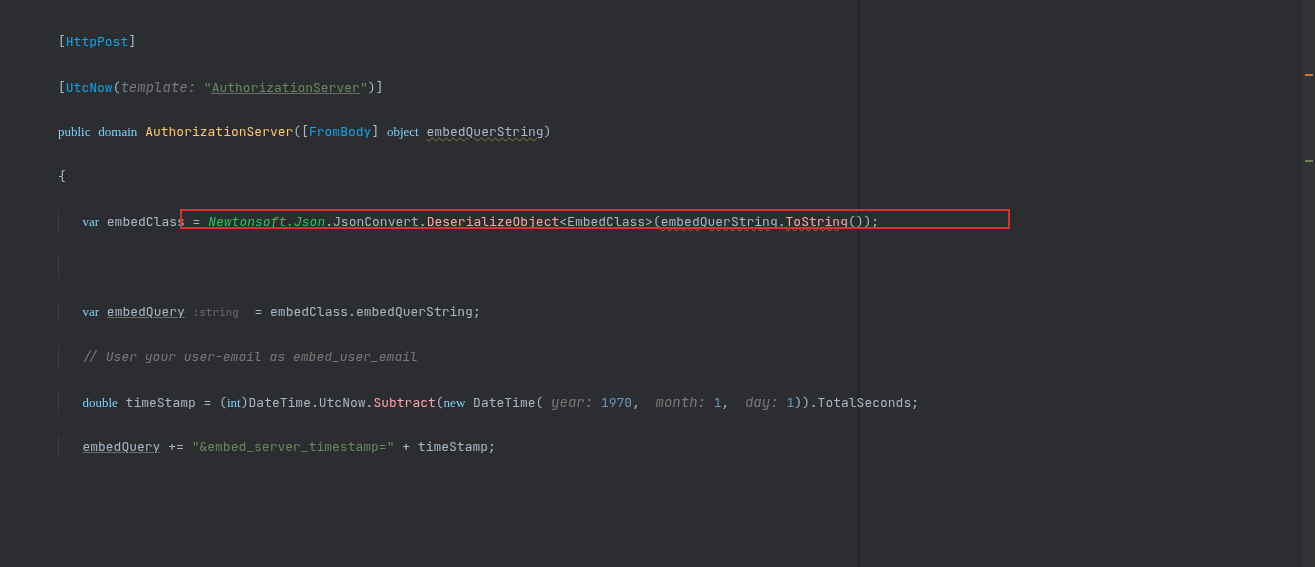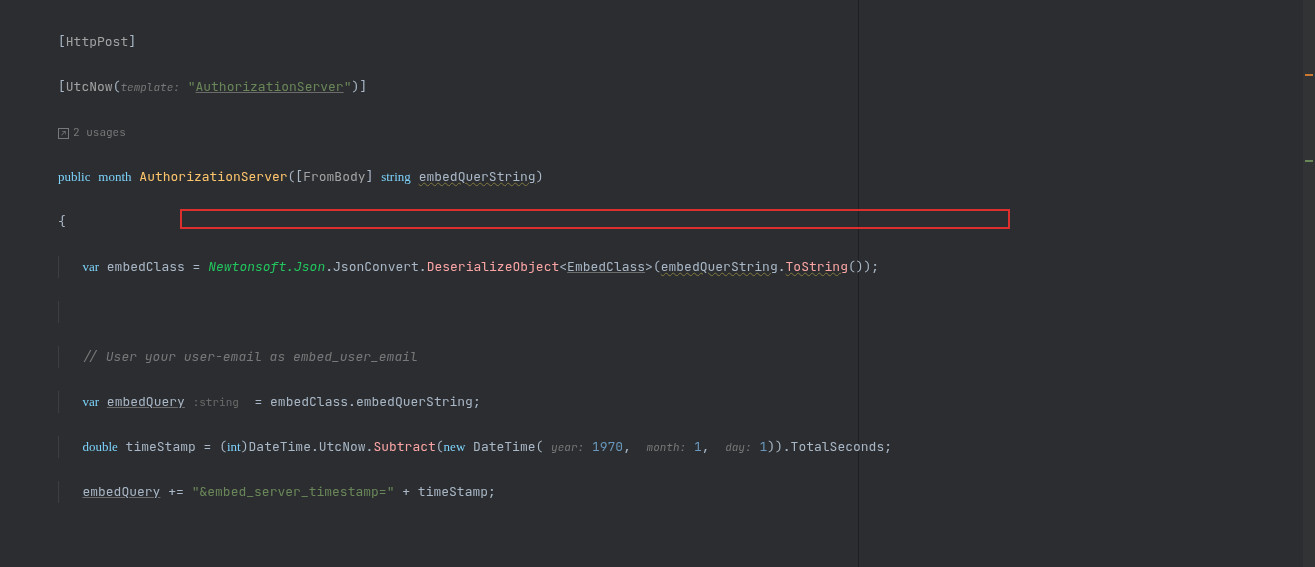--- a/index.html
+++ b/index.html
@@ -20,28 +20,28 @@
     position: relative;
   }
   .line { height: 22.5px; }
   .indent-guide {
     border-left: 1px solid #3c3f41;
     display: inline-block;
     height: 22.5px;
     vertical-align: top;
   }
   .kw { color: #7dd3fc; font-family: Liberation Serif, serif; }
-  .annotation { color: #a3a3a3; }
+  .annotation { color: #0ea5e9; }
   .method { color: #ffc66d; }
   .str { color: #6a8759; }
   .underline { text-decoration: underline; text-decoration-color: #6b6b6b; }
   .wavy { text-decoration: underline wavy #827a3e; text-decoration-thickness: 1px; }
   .comment { color: #787878; font-style: italic; }
   .hint { color: #6b6b6b; font-size: 11px; font-style: normal; }
-  .param-hint { color: #787878; font-size: 11px; font-style: italic; }
+  .param-hint { color: #787878; font-size: 14px; font-style: italic; }
   .num { color: #6897bb; }
   .class-name { color: #a9b7c6; text-align: right; }
   .method-call { color: #fca5a5; }
   .static { color: #22c55e; font-style: italic; }
   .redbox {
     border: 2px solid #de2f2f;
     position: absolute;
   }
   .usages-icon {
     display: inline-block;
@@ -75,27 +75,26 @@
 
 <div class="right-area"></div>
 <div class="rail">
   <div class="rail-mark" style="top:74px;background:#cc7832;"></div>
   <div class="rail-mark" style="top:160px;background:#6a8759;"></div>
 </div>
 
 <div class="editor">
 <div class="line">[<span class="annotation">HttpPost</span>]</div>
 <div class="line">[<span class="annotation">UtcNow</span>(<span class="param-hint">template:</span> <span class="str">"</span><span class="str underline">AuthorizationServer</span><span class="str">"</span>)]</div>
-<div class="line usages"><span class="usages-icon">↗</span><span>2 usages</span></div>
-<div class="line"><span class="kw">public</span> <span class="kw">month</span> <span class="method">AuthorizationServer</span>([<span class="annotation">FromBody</span>] <span class="kw">string</span> <span class="wavy">embedQuerString</span>)</div>
+<div class="line"><span class="kw">public</span> <span class="kw">domain</span> <span class="method">AuthorizationServer</span>([<span class="annotation">FromBody</span>] <span class="kw">object</span> <span class="wavy">embedQuerString</span>)</div>
 <div class="line">{</div>
 <div class="line" style="position:relative;"><span class="indent-guide"></span>   <span class="kw">var</span> embedClass = <span class="static">Newtonsoft.Json</span>.<span class="class-name">JsonConvert</span>.<span class="method-call">DeserializeObject</span>&lt;<span class="class-name underline">EmbedClass</span>&gt;(<span class="wavy">embedQuerString</span>.<span class="method-call wavy">ToString</span>());</div>
 <div class="line"><span class="indent-guide"></span></div>
+<div class="line"><span class="indent-guide"></span>   <span class="kw">var</span> <span class="underline">embedQuery</span> <span class="hint">:string</span>  = embedClass.<span>embedQuerString</span>;</div>
 <div class="line"><span class="indent-guide"></span>   <span class="comment">// User your user-email as embed_user_email</span></div>
-<div class="line"><span class="indent-guide"></span>   <span class="kw">var</span> <span class="underline">embedQuery</span> <span class="hint">:string</span>  = embedClass.<span>embedQuerString</span>;</div>
 <div class="line"><span class="indent-guide"></span>   <span class="kw">double</span> timeStamp = (<span class="kw">int</span>)<span>DateTime</span>.<span>UtcNow</span>.<span class="method-call">Subtract</span>(<span class="kw">new</span> <span>DateTime</span>( <span class="param-hint">year:</span> <span class="num">1970</span>,  <span class="param-hint">month:</span> <span class="num">1</span>,  <span class="param-hint">day:</span> <span class="num">1</span>)).<span>TotalSeconds</span>;</div>
 <div class="line"><span class="indent-guide"></span>   <span class="underline">embedQuery</span> += <span class="str">"&amp;embed_server_timestamp="</span> + timeStamp;</div>
 
 
 
 
 
 
 
 

